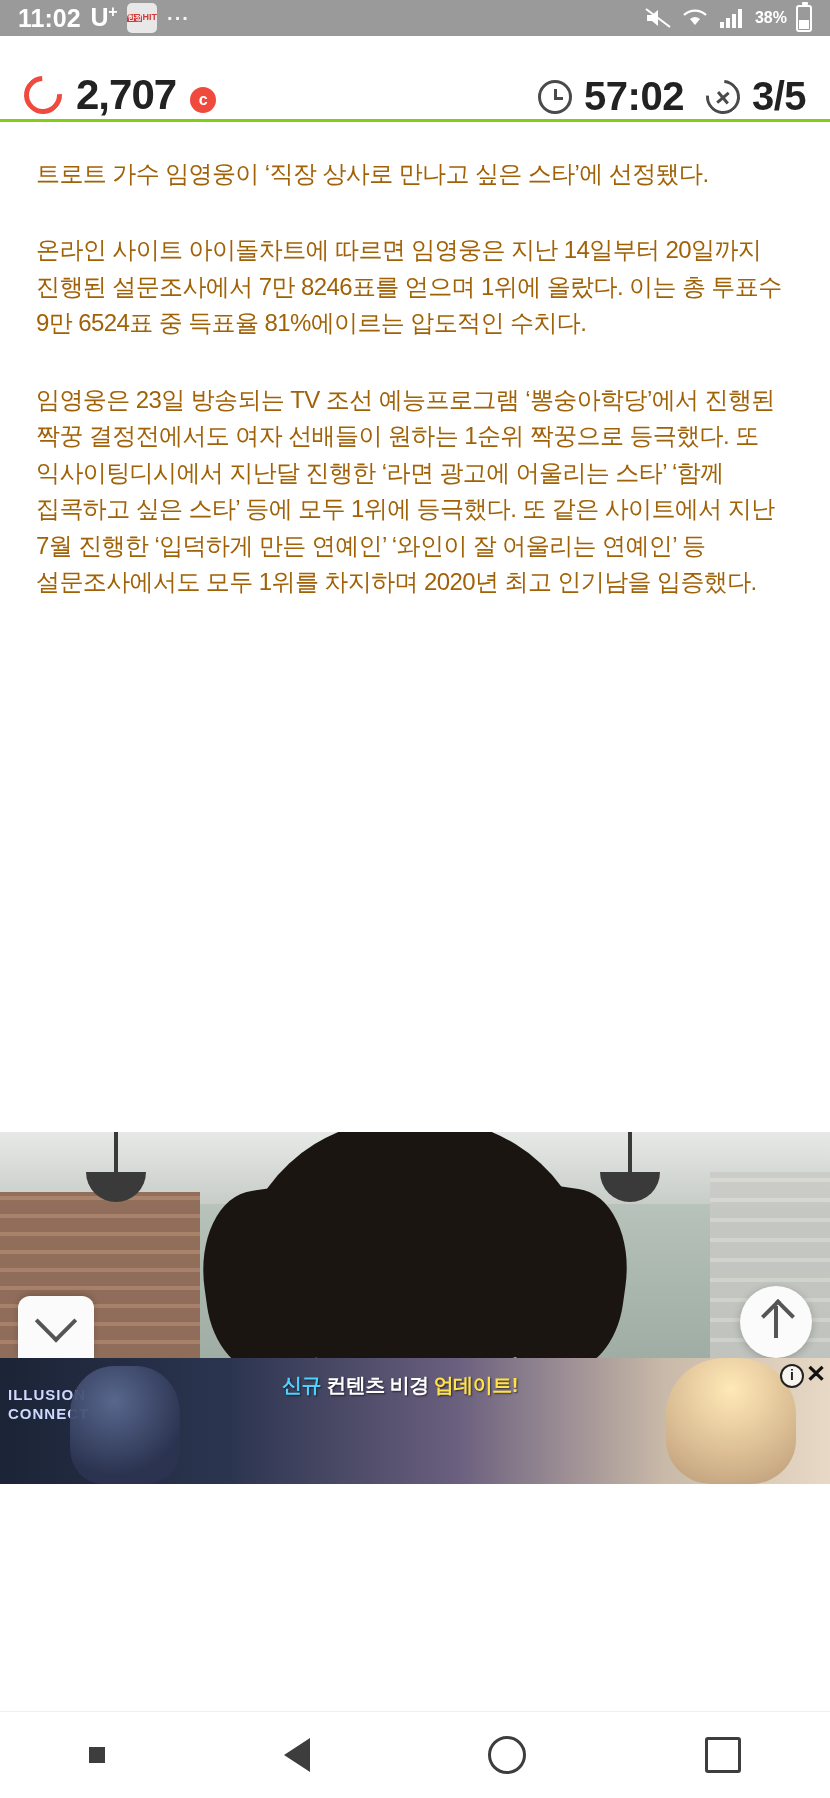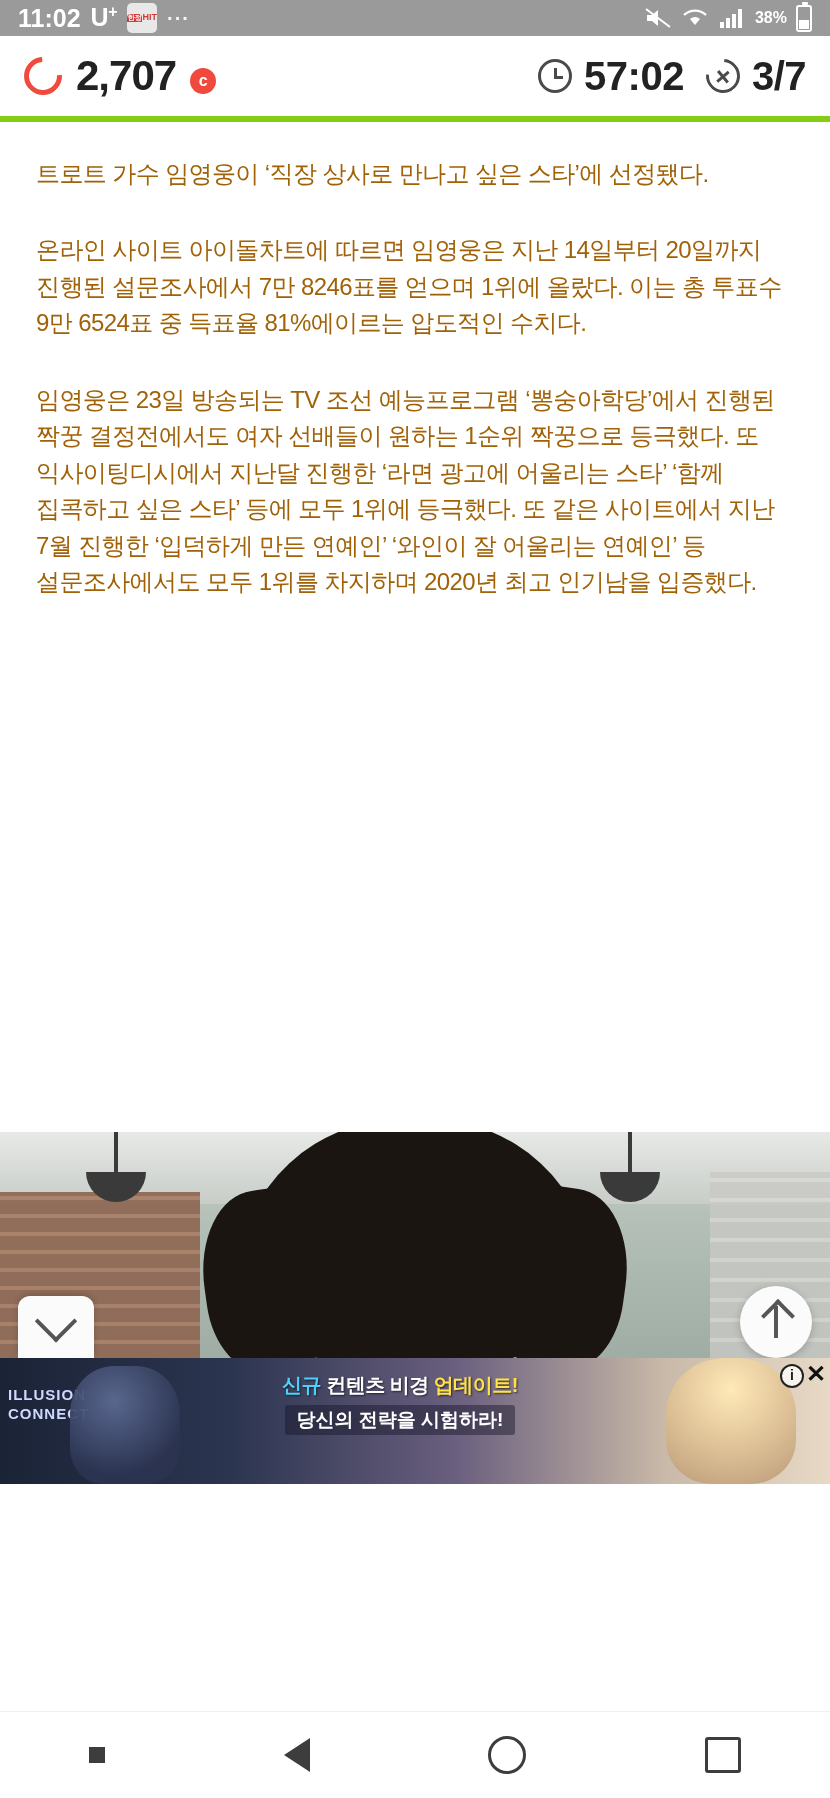--- a/index.html
+++ b/index.html
@@ -91,24 +91,24 @@
     left: 1px; right: 1px; bottom: 1px;
     height: 38%;
     background: #fff;
   }
 
   
   .app-header {
     height: 86px;
     background: #ffffff;
     display: flex;
-    align-items: center;
+    align-items: flex-end;
     padding: 0 24px;
     box-sizing: border-box;
-    border-bottom: 6px solid #84cc16;
+    border-bottom: 3px solid #84cc16;
   }
   .hdr-left {
     display: flex;
     align-items: center;
     gap: 14px;
     flex: 1;
   }
   .ring-icon {
     width: 38px; height: 38px;
     border: 5px solid #f04a3f;
@@ -485,21 +485,21 @@
     <span class="count">2,707</span>
     <span class="c-badge">c</span>
   </div>
   <div class="hdr-right">
     <div class="hdr-group">
       <span class="circ-icon clock-icon"></span>
       <span class="hdr-value">57:02</span>
     </div>
     <div class="hdr-group">
       <span class="circ-icon plus-icon"></span>
-      <span class="hdr-value">3/7</span>
+      <span class="hdr-value">3/5</span>
     </div>
   </div>
 </div>
 
 <div class="article">
   <p class="para">트로트 가수 임영웅이 ‘직장 상사로 만나고 싶은 스타’에 선정됐다.</p>
   <p class="para">온라인 사이트 아이돌차트에 따르면 임영웅은 지난 14일부터 20일까지 진행된 설문조사에서 7만 8246표를 얻으며 1위에 올랐다. 이는 총 투표수 9만 6524표 중 득표율 81%에이르는 압도적인 수치다.</p>
   <p class="para">임영웅은 23일 방송되는 TV 조선 예능프로그램 ‘뽕숭아학당’에서 진행된 짝꿍 결정전에서도 여자 선배들이 원하는 1순위 짝꿍으로 등극했다. 또 익사이팅디시에서 지난달 진행한 ‘라면 광고에 어울리는 스타’ ‘함께 집콕하고 싶은 스타’ 등에 모두 1위에 등극했다. 또 같은 사이트에서 지난 7월 진행한 ‘입덕하게 만든 연예인’ ‘와인이 잘 어울리는 연예인’ 등 설문조사에서도 모두 1위를 차지하며 2020년 최고 인기남을 입증했다.</p>
 </div>
 
@@ -525,21 +525,20 @@
     <div>ILLUSION</div>
     <div>CONNECT</div>
   </div>
   <div class="ad-char-left"></div>
   <div class="ad-main">
     <div class="ad-line1">
       <span class="hl">신규</span>
       <span>컨텐츠 비경</span>
       <span class="hl2">업데이트!</span>
     </div>
-    <div class="ad-line2">당신의 전략을 시험하라!</div>
   </div>
   <div class="ad-char-right"></div>
   <div class="ad-info">i</div>
   <div class="ad-close">✕</div>
 </div>
 
 <div class="navbar">
   <span class="nav-sq"></span>
   <span class="nav-back"></span>
   <span class="nav-home"></span>

